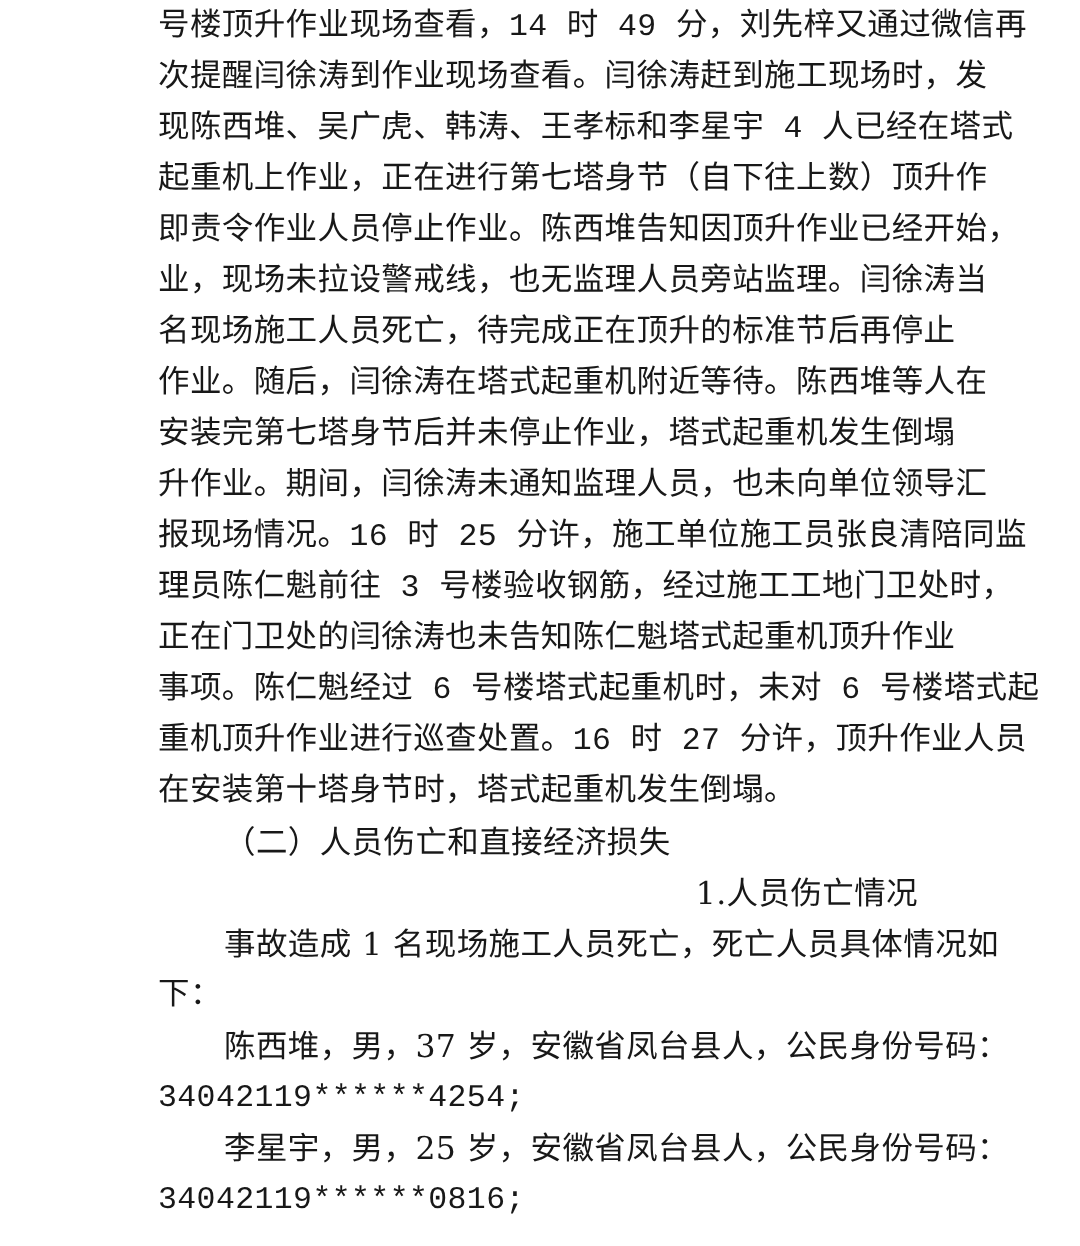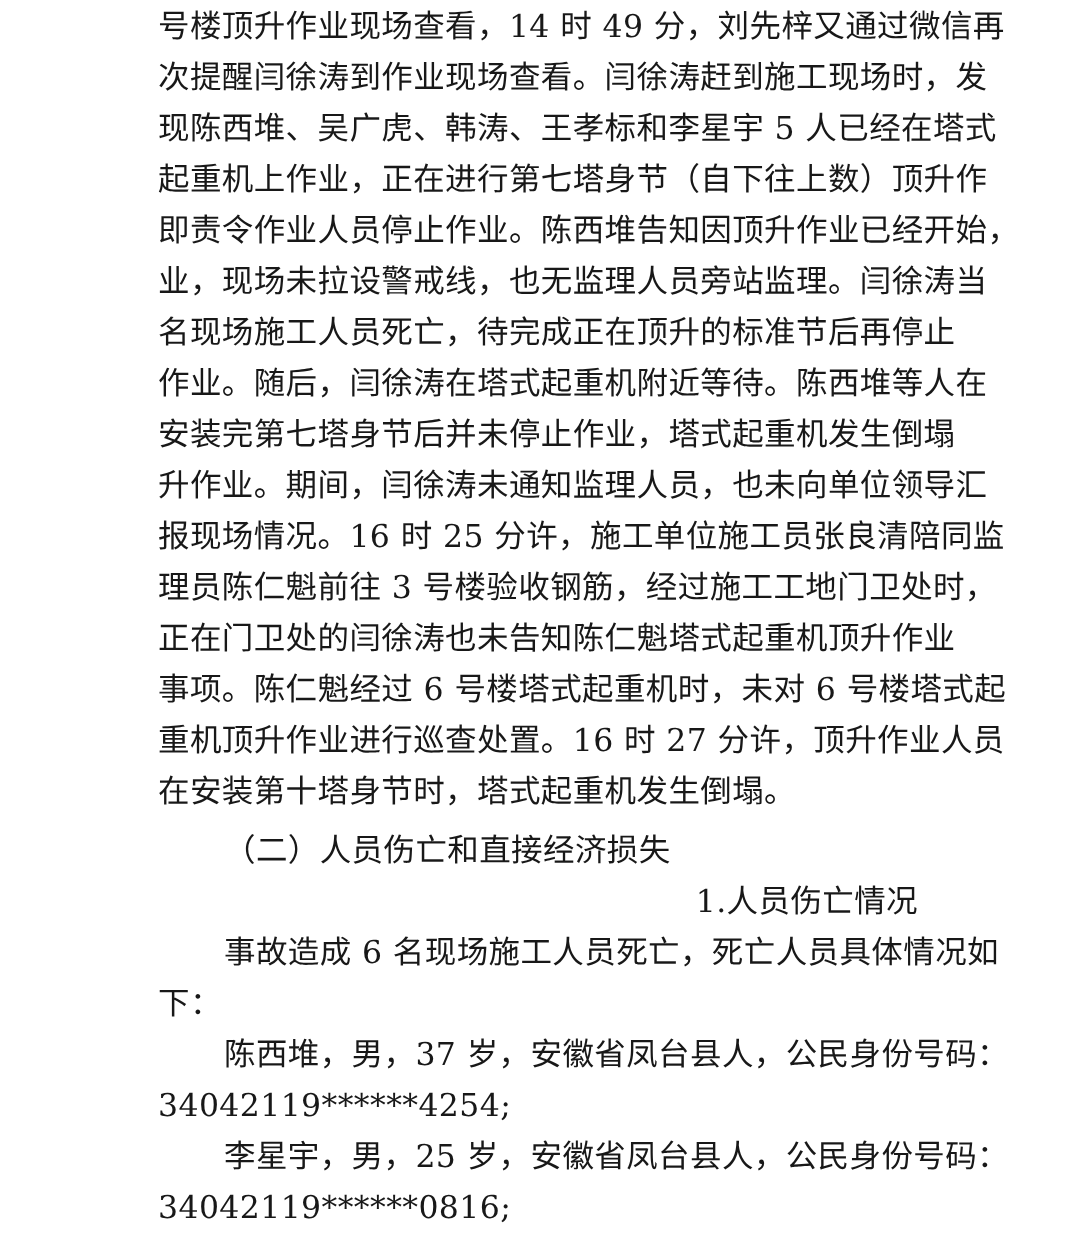--- a/index.html
+++ b/index.html
@@ -39,70 +39,71 @@
     letter-spacing: 0.4px;
     white-space: pre;
     color: #181818;
     font-weight: 500;
     text-rendering: geometricPrecision;
   }
 
   
   .flush {
     text-indent: 0;
+    font-family: Liberation Mono, monospace;
   }
 
   
   .indent-2 {
     padding-left: 66px;
   }
 
   
   .indent-sub {
     padding-left: 66px;
     text-align: right;
   }
 
   
   .gap-before {
-    margin-top: 8px;
+    margin-top: 0;
   }
 </style>
 </head>
 <body>
 
 <div id="page">
 
   <div id="text-column">
 
     <div>
       <div class="doc-line flush">号楼顶升作业现场查看，14 时 49 分，刘先梓又通过微信再</div>
       <div class="doc-line flush">次提醒闫徐涛到作业现场查看。闫徐涛赶到施工现场时，发</div>
-      <div class="doc-line flush">现陈西堆、吴广虎、韩涛、王孝标和李星宇 5 人已经在塔式</div>
+      <div class="doc-line flush">现陈西堆、吴广虎、韩涛、王孝标和李星宇 4 人已经在塔式</div>
       <div class="doc-line flush">起重机上作业，正在进行第七塔身节（自下往上数）顶升作</div>
       <div class="doc-line flush">即责令作业人员停止作业。陈西堆告知因顶升作业已经开始，</div>
       <div class="doc-line flush">业，现场未拉设警戒线，也无监理人员旁站监理。闫徐涛当</div>
       <div class="doc-line flush">名现场施工人员死亡，待完成正在顶升的标准节后再停止</div>
       <div class="doc-line flush">作业。随后，闫徐涛在塔式起重机附近等待。陈西堆等人在</div>
       <div class="doc-line flush">安装完第七塔身节后并未停止作业，塔式起重机发生倒塌</div>
       <div class="doc-line flush">升作业。期间，闫徐涛未通知监理人员，也未向单位领导汇</div>
       <div class="doc-line flush">报现场情况。16 时 25 分许，施工单位施工员张良清陪同监</div>
       <div class="doc-line flush">理员陈仁魁前往 3 号楼验收钢筋，经过施工工地门卫处时，</div>
       <div class="doc-line flush">正在门卫处的闫徐涛也未告知陈仁魁塔式起重机顶升作业</div>
       <div class="doc-line flush">事项。陈仁魁经过 6 号楼塔式起重机时，未对 6 号楼塔式起</div>
       <div class="doc-line flush">重机顶升作业进行巡查处置。16 时 27 分许，顶升作业人员</div>
       <div class="doc-line flush">在安装第十塔身节时，塔式起重机发生倒塌。</div>
     </div>
 
     <div class="doc-line indent-2 gap-before">（二）人员伤亡和直接经济损失</div>
 
     <div class="doc-line indent-sub">1.人员伤亡情况</div>
 
     <div>
-      <div class="doc-line indent-2">事故造成 6 名现场施工人员死亡，死亡人员具体情况如</div>
+      <div class="doc-line indent-2">事故造成 1 名现场施工人员死亡，死亡人员具体情况如</div>
       <div class="doc-line flush">下：</div>
     </div>
 
     <div>
       <div class="doc-line indent-2">陈西堆，男，37 岁，安徽省凤台县人，公民身份号码：</div>
       <div class="doc-line flush">34042119******4254;</div>
     </div>
 
     <div>
       <div class="doc-line indent-2">李星宇，男，25 岁，安徽省凤台县人，公民身份号码：</div>

